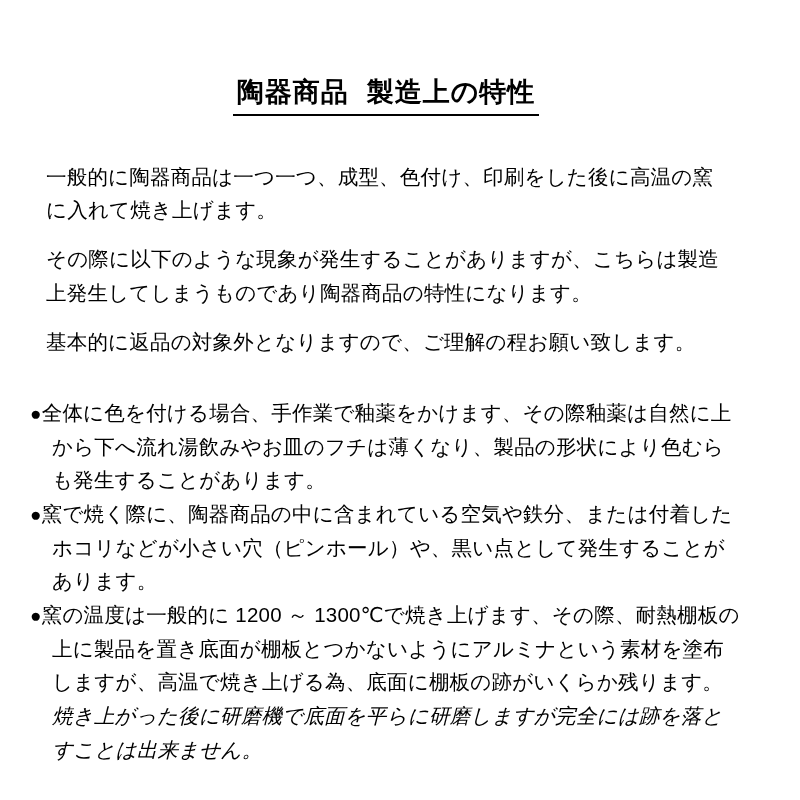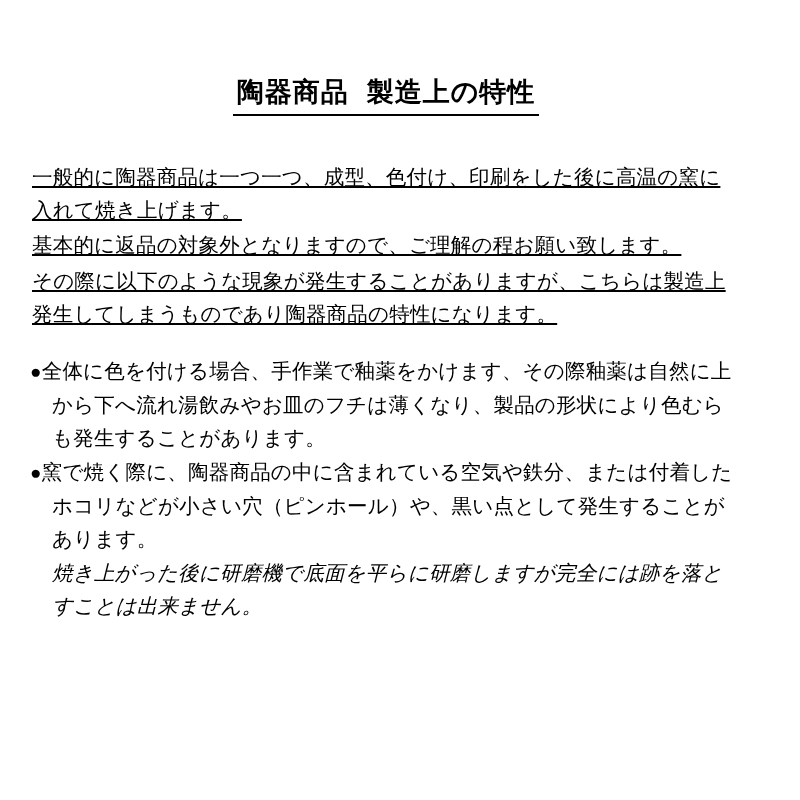--- a/index.html
+++ b/index.html
@@ -39,23 +39,22 @@
     width: 18px;
   }
   .intro {
     font-size: 20.5px;
     line-height: 1.62;
     letter-spacing: 0.2px;
     margin: 0 0 0 0;
     padding: 0 8px 0 6px;
   }
   .intro p {
-    margin: 2px;
+    margin: 16px;
     text-indent: 0;
-    text-decoration: underline;
   }
   .spacer {
     height: 22px;
   }
   .bullets {
     font-size: 20.5px;
     line-height: 1.62;
     letter-spacing: 0.2px;
     padding: 0 8px 0 6px;
   }
@@ -79,30 +78,31 @@
 <body>
 
 <div class="page">
 
   <div class="title-wrap">
     <h1 class="title"><span>陶器商品</span><span class="gap"></span><span>製造上の特性</span></h1>
   </div>
 
   <div class="intro">
     <p>一般的に陶器商品は一つ一つ、成型、色付け、印刷をした後に高温の窯に入れて焼き上げます。</p>
+    <p>その際に以下のような現象が発生することがありますが、こちらは製造上発生してしまうものであり陶器商品の特性になります。</p>
     <p>基本的に返品の対象外となりますので、ご理解の程お願い致します。</p>
-    <p>その際に以下のような現象が発生することがありますが、こちらは製造上発生してしまうものであり陶器商品の特性になります。</p>
   </div>
 
   <div class="spacer"></div>
 
   <div class="bullets">
 
     <div class="bullet"><span class="mark">●</span><span>全体に色を付ける場合、手作業で釉薬をかけます、その際釉薬は自然に上から下へ流れ湯飲みやお皿のフチは薄くなり、製品の形状により色むらも発生することがあります。</span></div>
 
     <div class="bullet"><span class="mark">●</span><span>窯で焼く際に、陶器商品の中に含まれている空気や鉄分、または付着したホコリなどが小さい穴（ピンホール）や、黒い点として発生することがあります。</span></div>
 
+    <div class="bullet"><span class="mark">●</span><span>窯の温度は一般的に 1200 ～ 1300℃で焼き上げます、その際、耐熱棚板の上に製品を置き底面が棚板とつかないようにアルミナという素材を塗布しますが、高温で焼き上げる為、底面に棚板の跡がいくらか残ります。</span></div>
 
     <div class="cont">焼き上がった後に研磨機で底面を平らに研磨しますが完全には跡を落とすことは出来ません。</div>
 
   </div>
 
 </div>
 
 </body></html>

